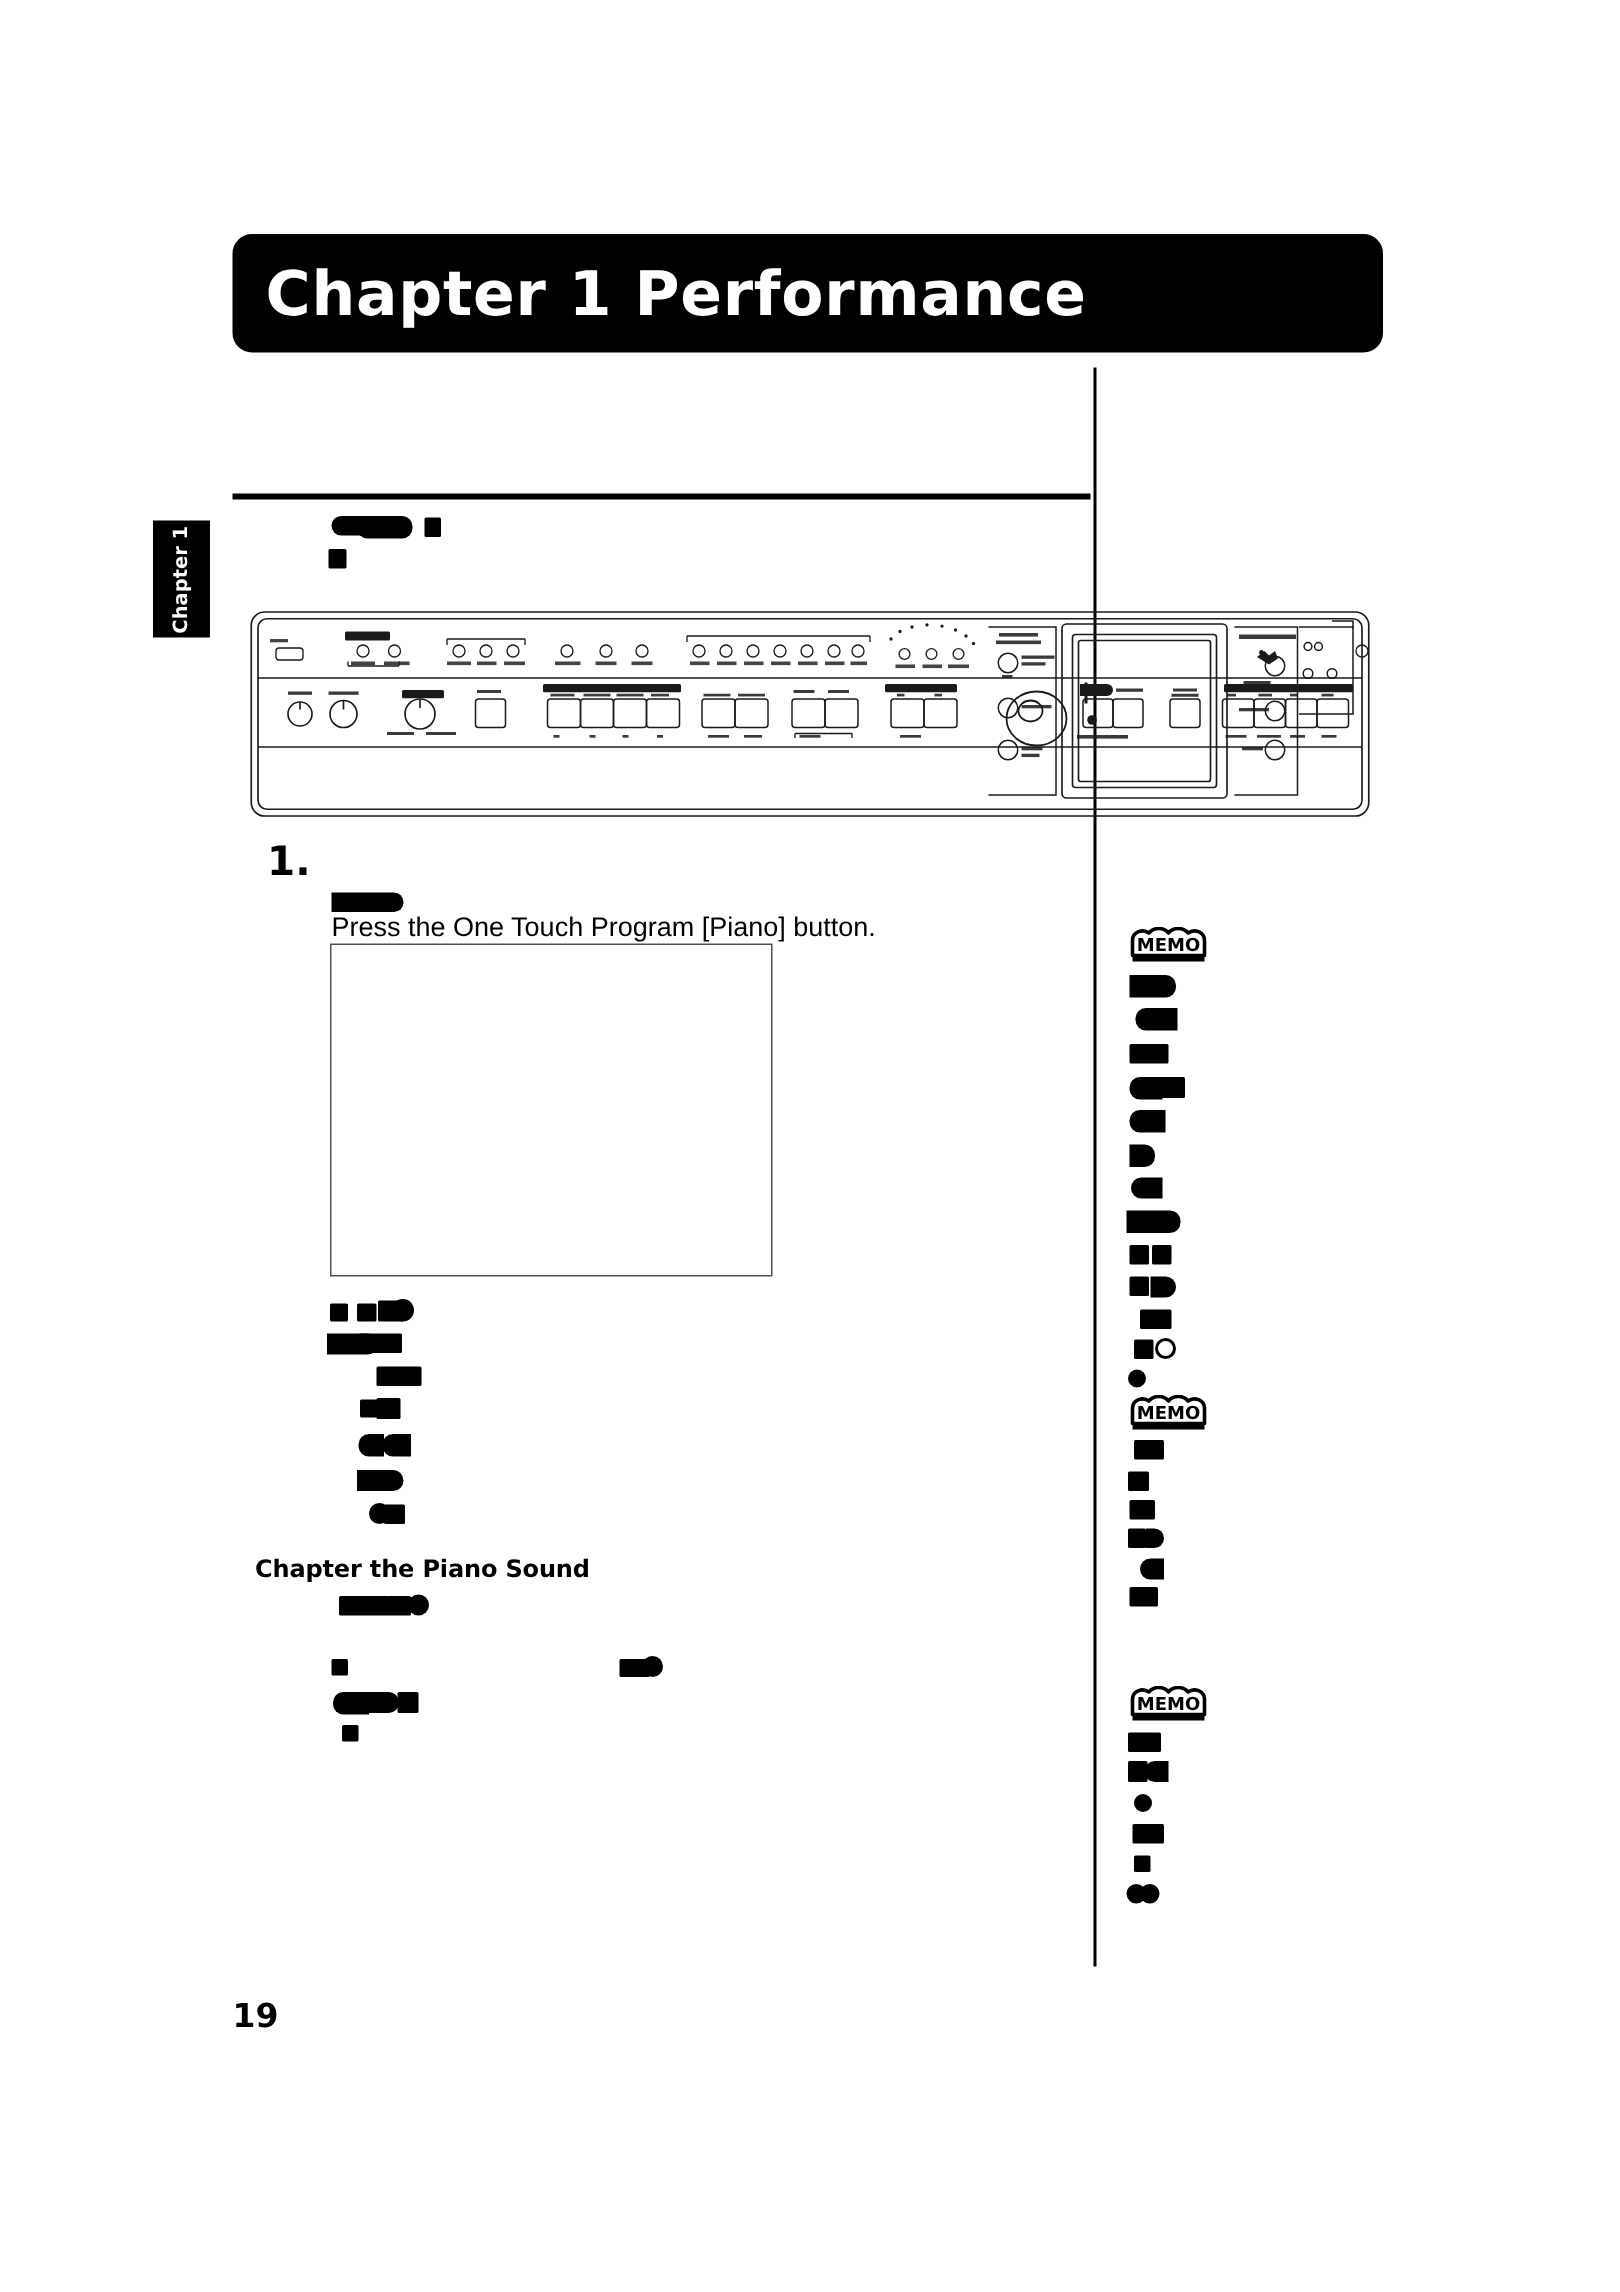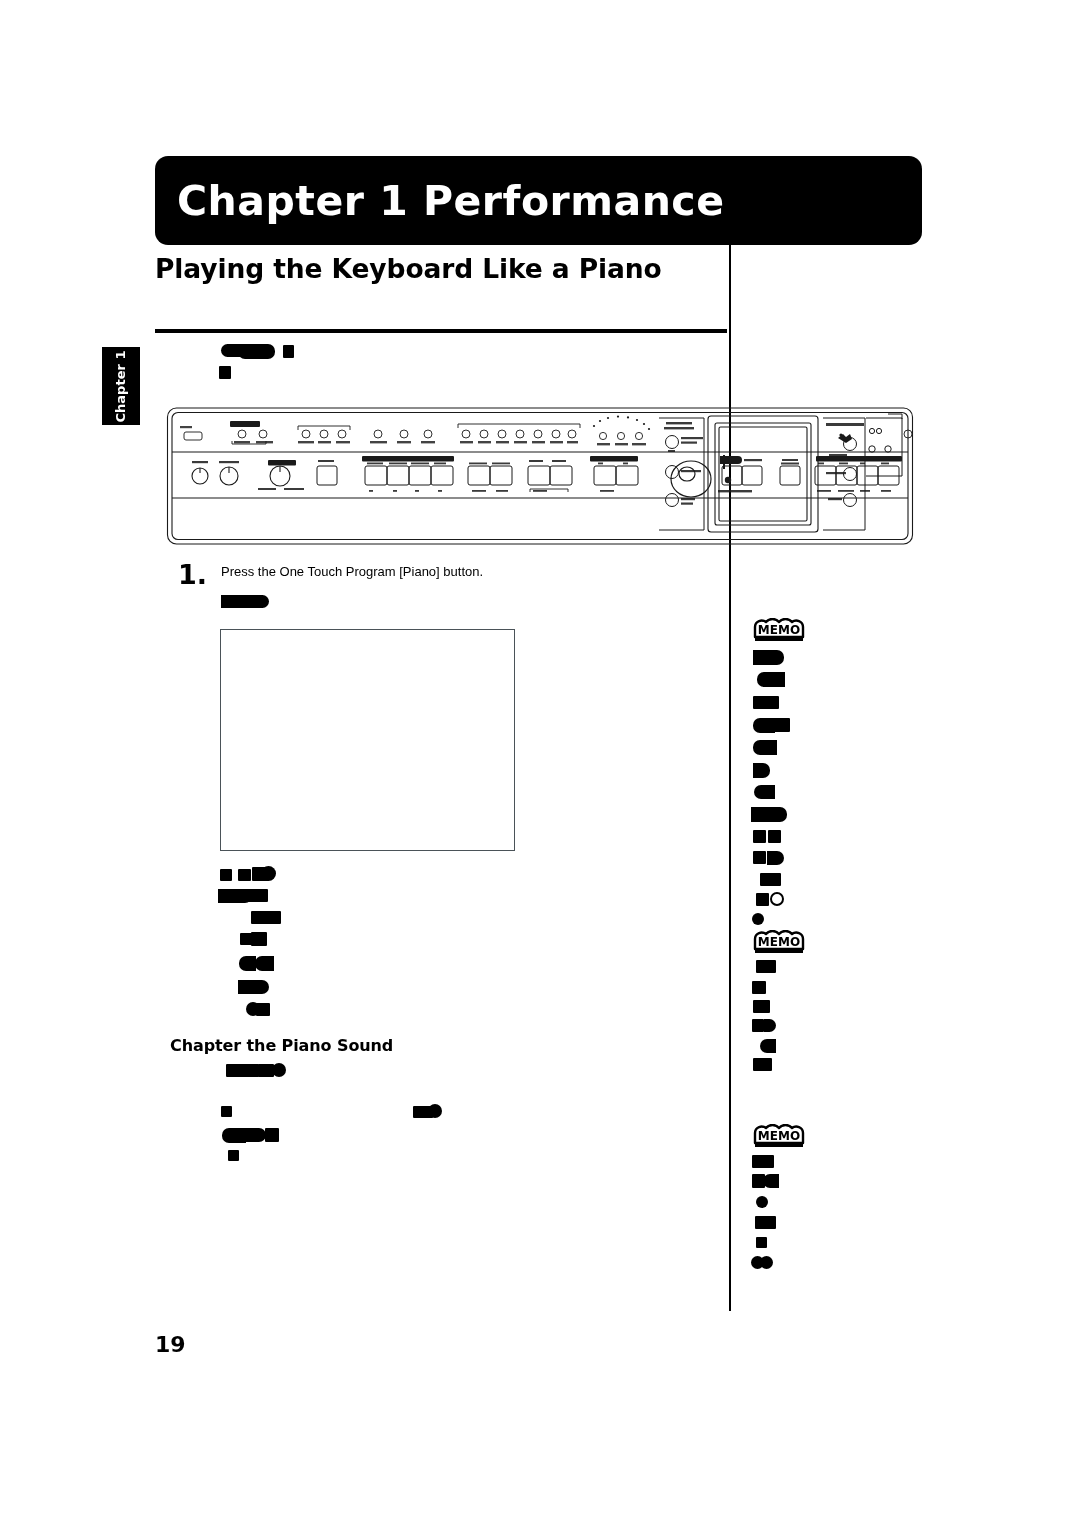--- a/index.html
+++ b/index.html
@@ -18,21 +18,21 @@
     background: #ffffff;
     overflow: hidden;
   }
 
   
   .chapter-banner {
     position: absolute;
     left: 155px;
     top: 156px;
     width: 767px;
-    height: 89px;
+    height: 79px;
     background: #000000;
     border-radius: 13px;
     display: flex;
     align-items: center;
   }
   .chapter-banner-title {
     color: #ffffff;
     font-size: 41px;
     font-weight: bold;
     letter-spacing: 0.5px;
@@ -114,24 +114,25 @@
   
   .step-num {
     position: absolute;
     font-size: 27px;
     font-weight: bold;
     color: #000000;
     font-family: "DejaVu Sans", sans-serif;
   }
   .step-text {
     position: absolute;
-    font-size: 13px;
+    font-size: 18px;
     color: #000000;
     font-family: "Liberation Sans", sans-serif;
     white-space: nowrap;
+    margin-top: 44px;
   }
 
   
   .figure-box {
     position: absolute;
     left: 220px;
     top: 629px;
     width: 295px;
     height: 222px;
     border: 1.5px solid #4a5258;
@@ -183,21 +184,20 @@
 </head>
 <body>
 
 <div id="page">
 
   <div class="chapter-banner">
     <div class="chapter-banner-title">Chapter 1 Performance</div>
   </div>
 
   <div class="section-heading">
-    <div>Playing the Keyboard Like a Piano</div>
   </div>
   <div class="heading-rule"></div>
 
   <div class="col-divider"></div>
 
   <div class="chapter-tab">
     <div class="chapter-tab-label">Chapter 1</div>
   </div>
 
   <div class="panel-figure">

